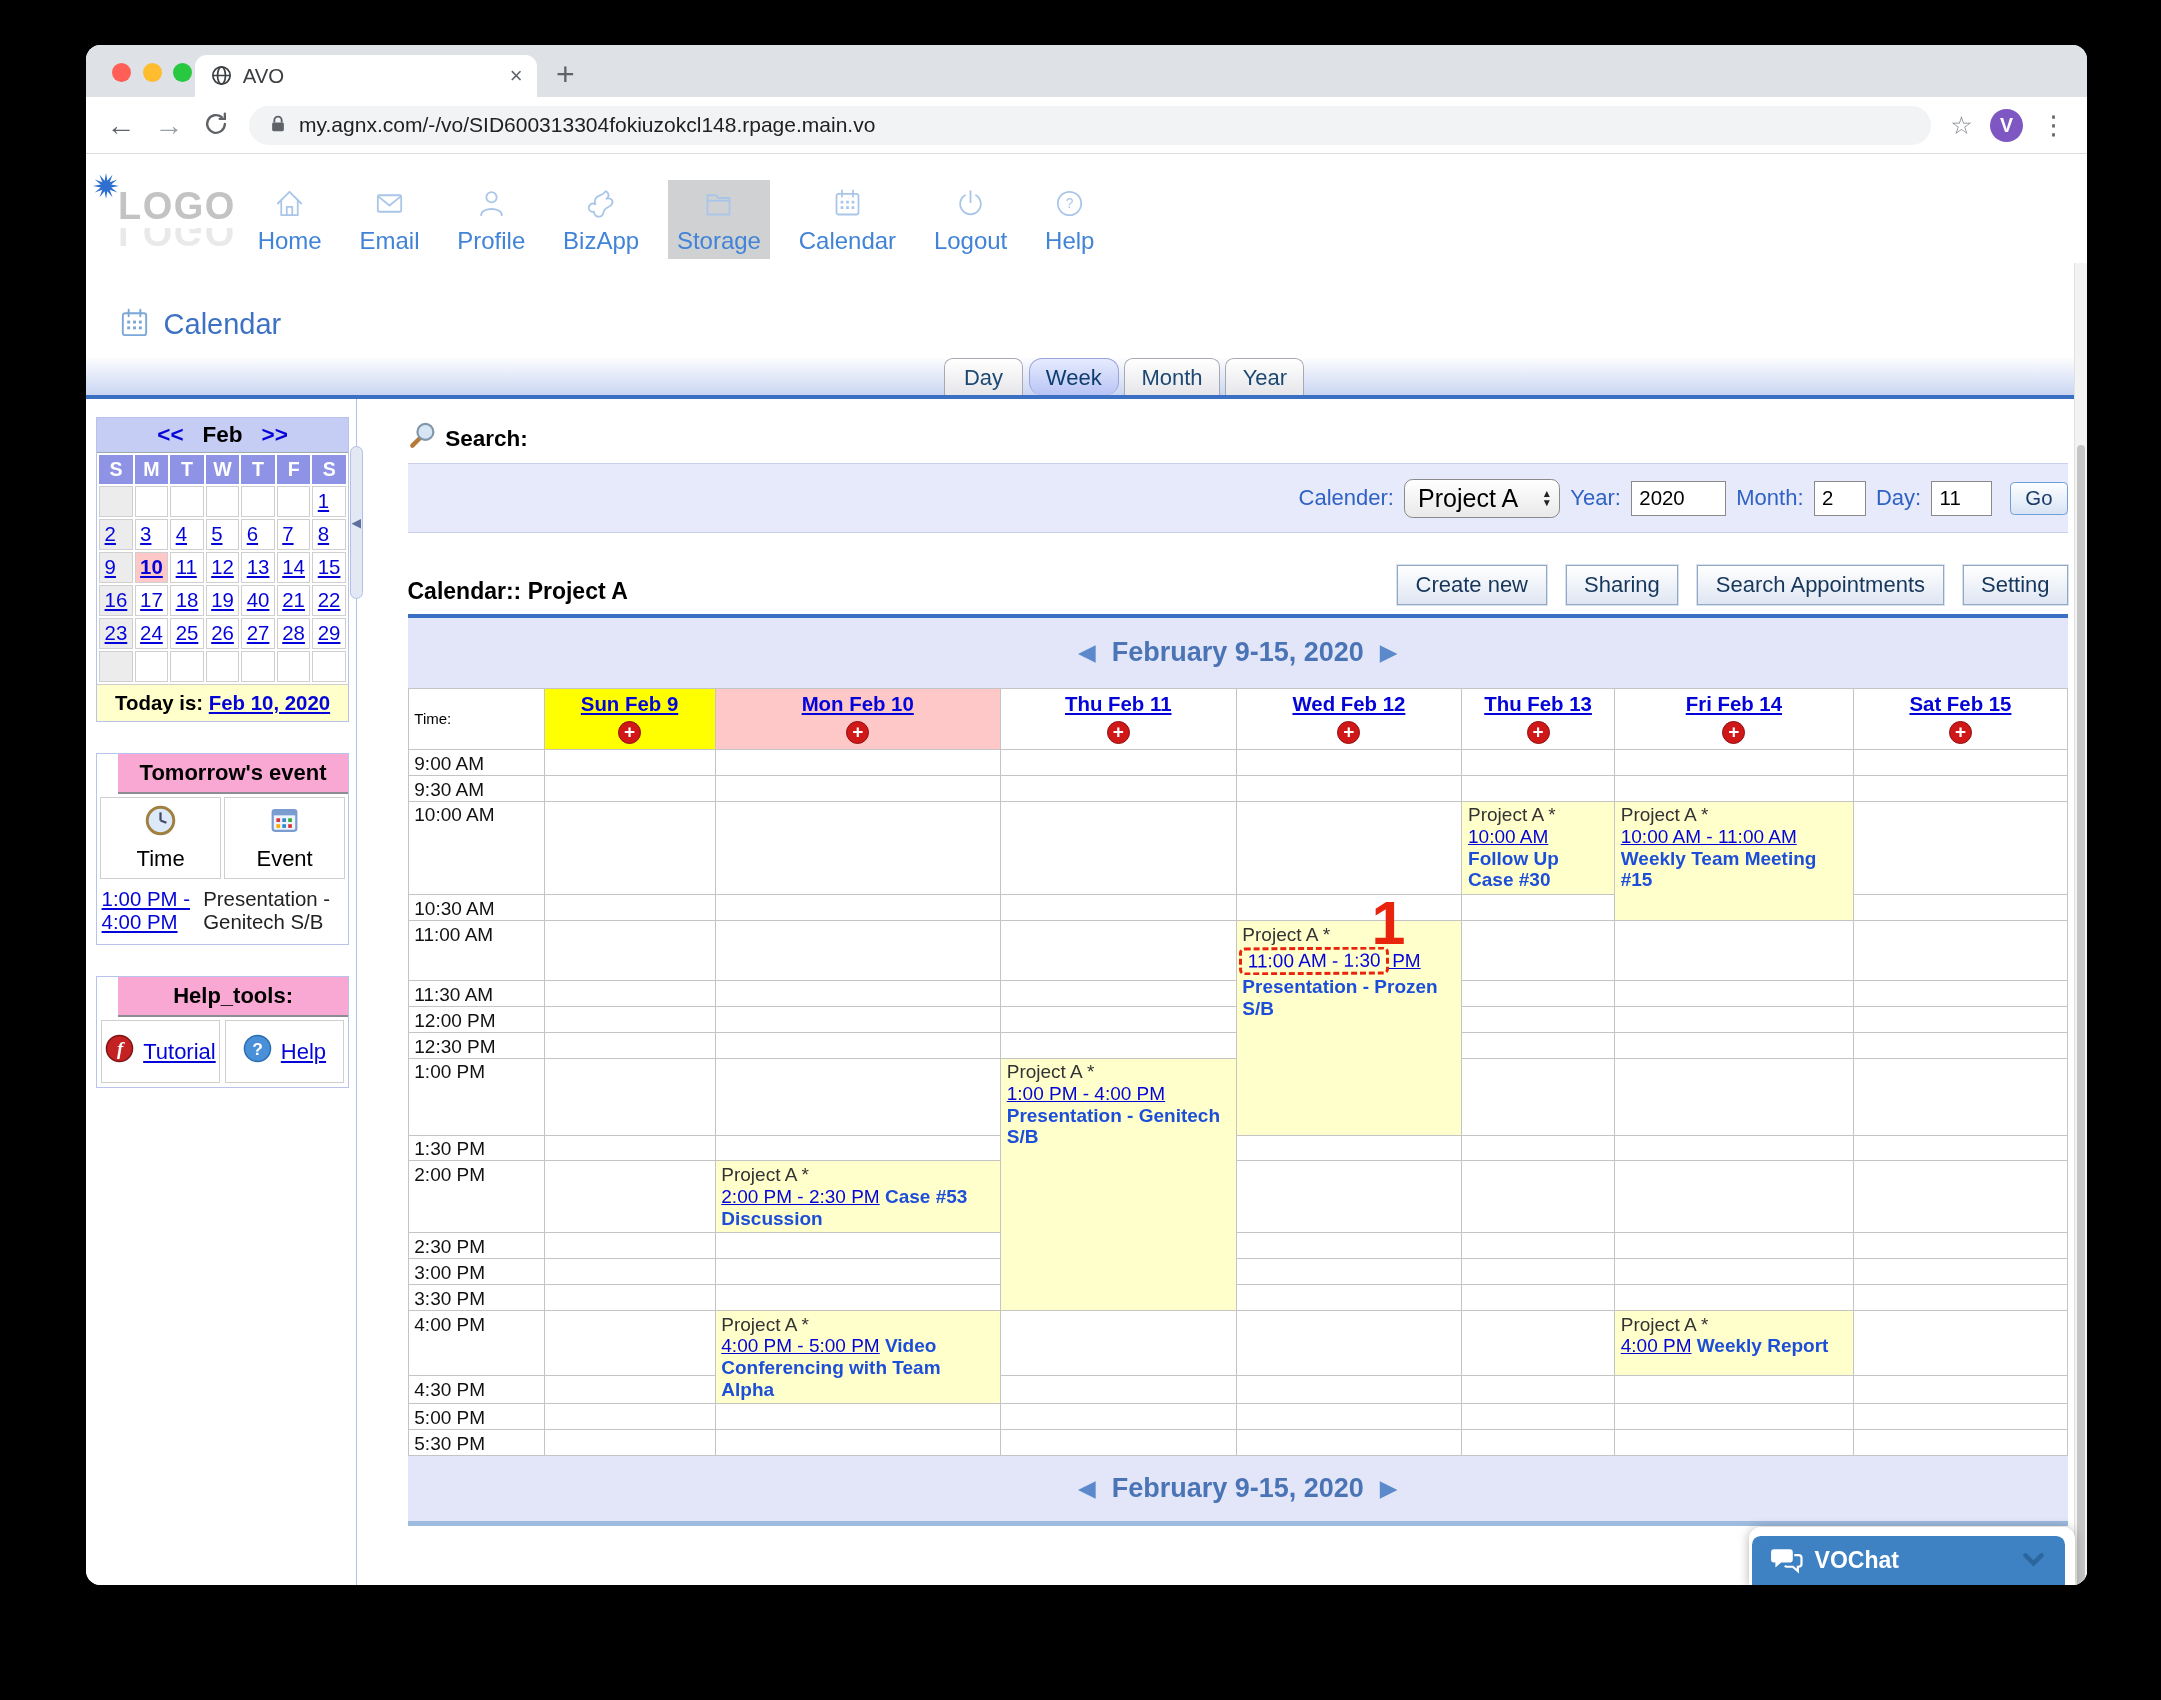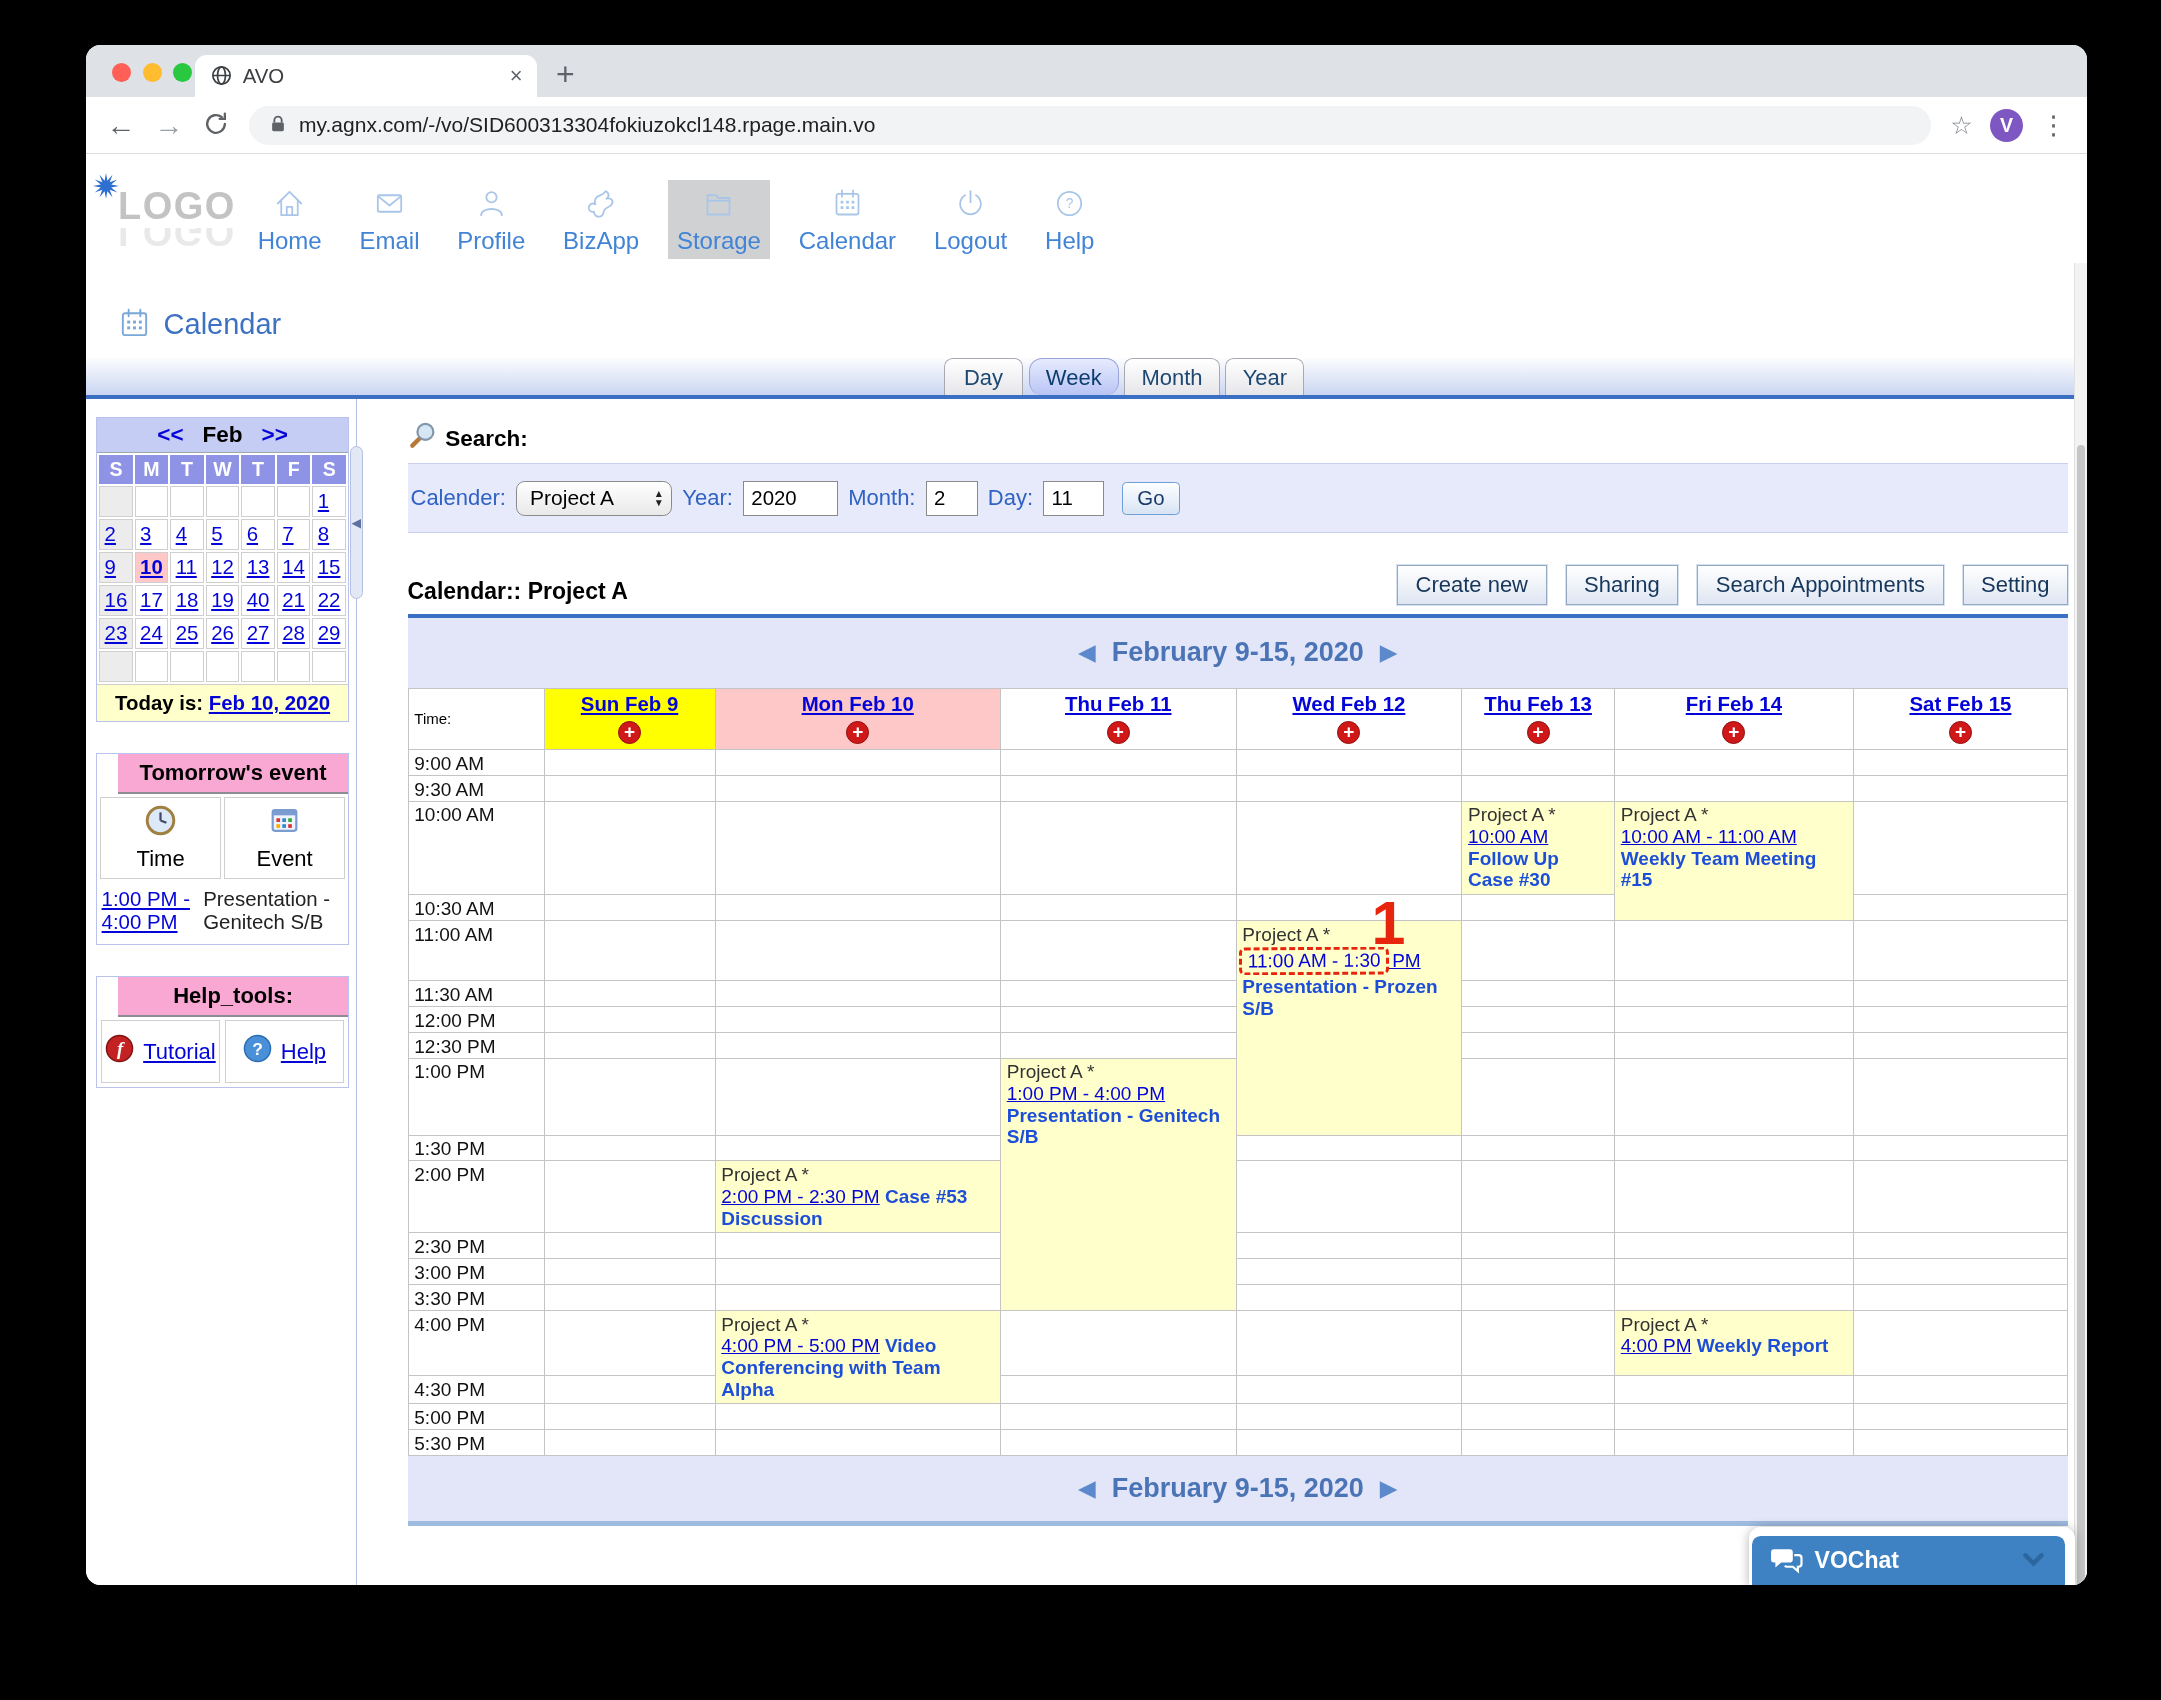--- a/index.html
+++ b/index.html
@@ -81,25 +81,25 @@
   .te-time a { color:#0404d8; }
   .te-name { width:58%; font-size:20.4px; color:#222; }
   .ht-cells { display:flex; gap:4.4px; padding:3.6px; }
   .ht-cell { border:0.7px solid #cfcfcf; flex:1; display:flex; align-items:center; justify-content:center; gap:8.7px; padding:13px 0; font-size:22px; }
   .ht-cell a { color:#0404d8; }
 
   
   .main { flex:1; padding:22px 19px 0 44px; }
   .search-row { display:flex; align-items:center; gap:8.7px; font-size:22.5px; font-weight:bold; color:#000; }
   .search-band { margin-top:7.3px; background:#e7eafa; border-top:1.5px solid #c9cfec; border-bottom:1.5px solid #c9cfec;
-                 height:70px; display:flex; align-items:center; gap:10.2px; padding-left:3px; font-size:22px; }
+                 height:70px; display:flex; align-items:center; gap:10.2px; padding-left:3px; font-size:22px;justify-content:flex-end; }
   .fld-label { color:#2f62c4; }
   .selbox { display:flex; align-items:center; border:1.5px solid #8a8a8a; border-radius:8.7px; background:linear-gradient(#fff,#e9e9e9);
             padding:4.4px 7.3px 4.4px 13px; gap:11.6px; min-width:156px; }
-  .selbox .val { font-size:21px; color:#000; flex:1; }
+  .selbox .val { font-size:25px; color:#000; flex:1; }
   .sel-arrows { display:flex; flex-direction:column; font-size:10.2px; line-height:.95; color:#222; }
   .tfield { border:1.5px solid #8a8a8a; background:#fff; height:35px; font-size:20.4px; padding:0 7.3px;
             font-family:"Liberation Sans",sans-serif; }
   .f-year{width:95px;} .f-month{width:52px;} .f-day{width:61px;}
   .go-btn { border:1.5px solid #6f9fd8; background:linear-gradient(#fdfeff,#d8e4f4); border-radius:4.4px;
             font-size:20.4px; color:#1a3a6a; padding:4.4px 14.5px; margin-left:7.3px; }
   .head-row { margin-top:32px; display:flex; align-items:flex-end; }
   .cal-heading { font-size:23px; font-weight:bold; color:#000; }
   .act-btns { margin-left:auto; display:flex; gap:19px; }
   .act-btn { border:1.5px solid #94a8c4; outline:1.5px solid #d5e2f0; background:linear-gradient(#ffffff,#dfe6f2);

